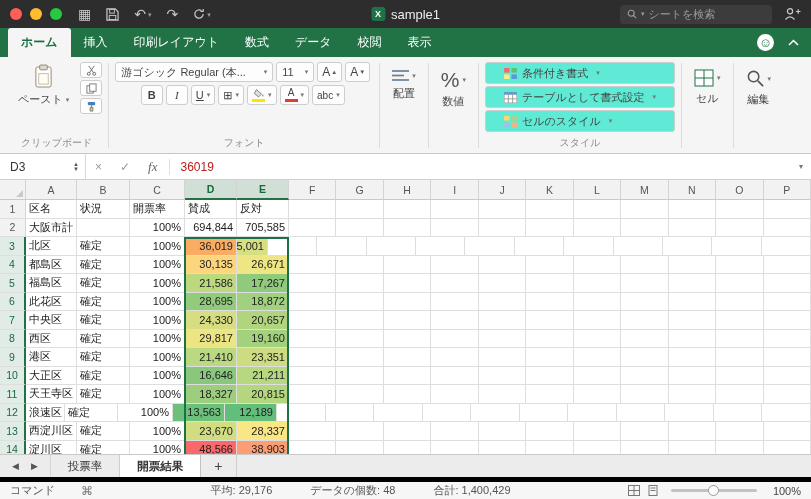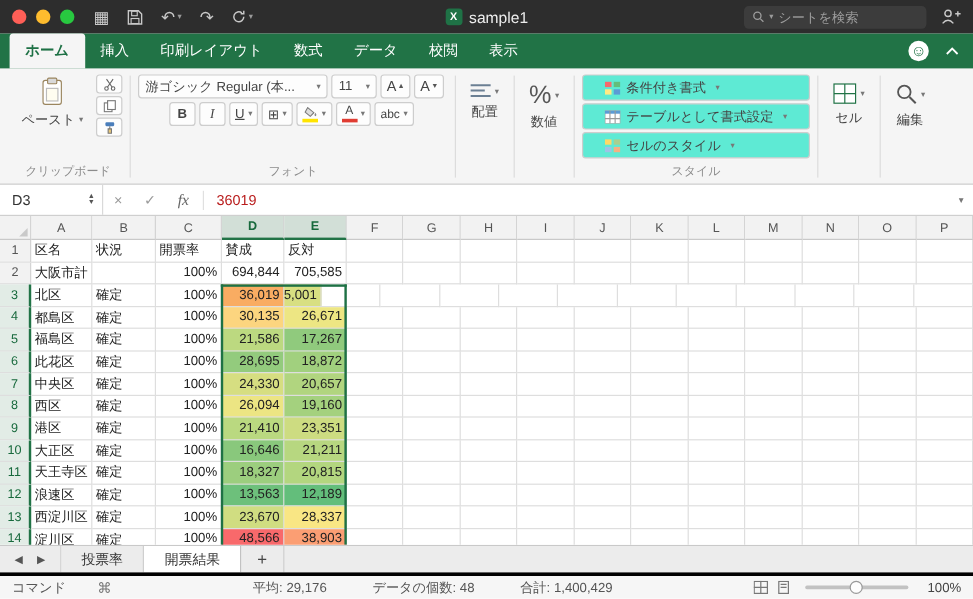--- a/index.html
+++ b/index.html
@@ -108,26 +108,26 @@
   .hthumb { position:absolute; left:28px; top:1px; width:505px; height:7px;
             background:#a9a9a9; border-radius:4px; }
 
   
   .sheetbar { flex:0 0 23px; background:#ececec; border-top:1px solid #c9c9c9; display:flex;
               align-items:stretch; font-size:11.5px; color:#333; }
   .navarrows { display:flex; align-items:center; gap:12px; padding:0 12px; color:#555;
                font-size:9px; border-right:1px solid #d6d6d6; }
   .stabs { display:flex; align-items:stretch; }
   .stab { display:flex; align-items:center; padding:0 17px; border-right:1px solid #cfcfcf; }
-  .stab.active { background:#fff; font-weight:normal; border-right:1px solid #c2c2c2; }
+  .stab.active { background:#fff; font-weight:bold; border-right:1px solid #c2c2c2; }
   .addtab { display:flex; align-items:center; padding:0 13px; color:#444; font-size:14px;
             border-right:1px solid #cfcfcf; }
 
   
-  .statusbar { flex:0 0 22px; background:#f6f6f6; border-top:3px solid #000000; display:flex;
+  .statusbar { flex:0 0 22px; background:#f6f6f6; border-top:5px solid #000000; display:flex;
                align-items:center; font-size:11px; color:#555; padding:0 10px; }
   .modeicon { margin-left:26px; color:#777; font-size:12px; }
   .spacer { flex:1; }
   .stats { display:flex; }
   .stat { margin:0 19px; white-space:nowrap; }
   .viewicons { display:flex; gap:7px; align-items:center; margin-right:12px; }
   .zoomslider { width:86px; height:3px; background:#c2c2c2; border-radius:2px;
                 position:relative; margin-right:10px; }
   .zoomknob { position:absolute; left:37px; top:-4px; width:11px; height:11px; border-radius:50%;
               background:#fdfdfd; border:1px solid #999; }
@@ -574,21 +574,21 @@
           <div class="gcell"></div>
           <div class="gcell"></div>
           <div class="gcell"></div>
           <div class="gcell"></div>
         </div>
         <div class="g-row">
           <div class="rowhdr selhdr">8</div>
           <div class="gcell" style="width: 51px; flex: 0 0 auto;">西区</div>
           <div class="gcell" style="width: 53px; flex: 0 0 auto;">確定</div>
           <div class="gcell num" style="width: 55px; flex: 0 0 auto;">100%</div>
-          <div class="gcell num" style="width: 52px; flex: 0 0 auto; background: rgb(236, 229, 131);">26,094</div>
+          <div class="gcell num" style="width: 52px; flex: 0 0 auto; background: rgb(236, 229, 131);">29,817</div>
           <div class="gcell num" style="width: 52px; flex: 0 0 auto; background: rgb(164, 209, 126);">19,160</div>
           <div class="gcell"></div>
           <div class="gcell"></div>
           <div class="gcell"></div>
           <div class="gcell"></div>
           <div class="gcell"></div>
           <div class="gcell"></div>
           <div class="gcell"></div>
           <div class="gcell"></div>
           <div class="gcell"></div>
@@ -647,21 +647,21 @@
           <div class="gcell"></div>
           <div class="gcell"></div>
           <div class="gcell"></div>
           <div class="gcell"></div>
           <div class="gcell"></div>
           <div class="gcell"></div>
           <div class="gcell"></div>
         </div>
         <div class="g-row">
           <div class="rowhdr selhdr">12</div>
-          <div class="gcell" style="width: 51px; flex: 0 0 auto;">浪速区</div>
+          <div class="gcell" style="width: 39px; flex: 0 0 auto;">浪速区</div>
           <div class="gcell" style="width: 53px; flex: 0 0 auto;">確定</div>
           <div class="gcell num" style="width: 55px; flex: 0 0 auto;">100%</div>
           <div class="gcell num" style="width: 52px; flex: 0 0 auto; background: rgb(109, 192, 123);">13,563</div>
           <div class="gcell num" style="width: 52px; flex: 0 0 auto; background: rgb(99, 190, 123);">12,189</div>
           <div class="gcell"></div>
           <div class="gcell"></div>
           <div class="gcell"></div>
           <div class="gcell"></div>
           <div class="gcell"></div>
           <div class="gcell"></div>

